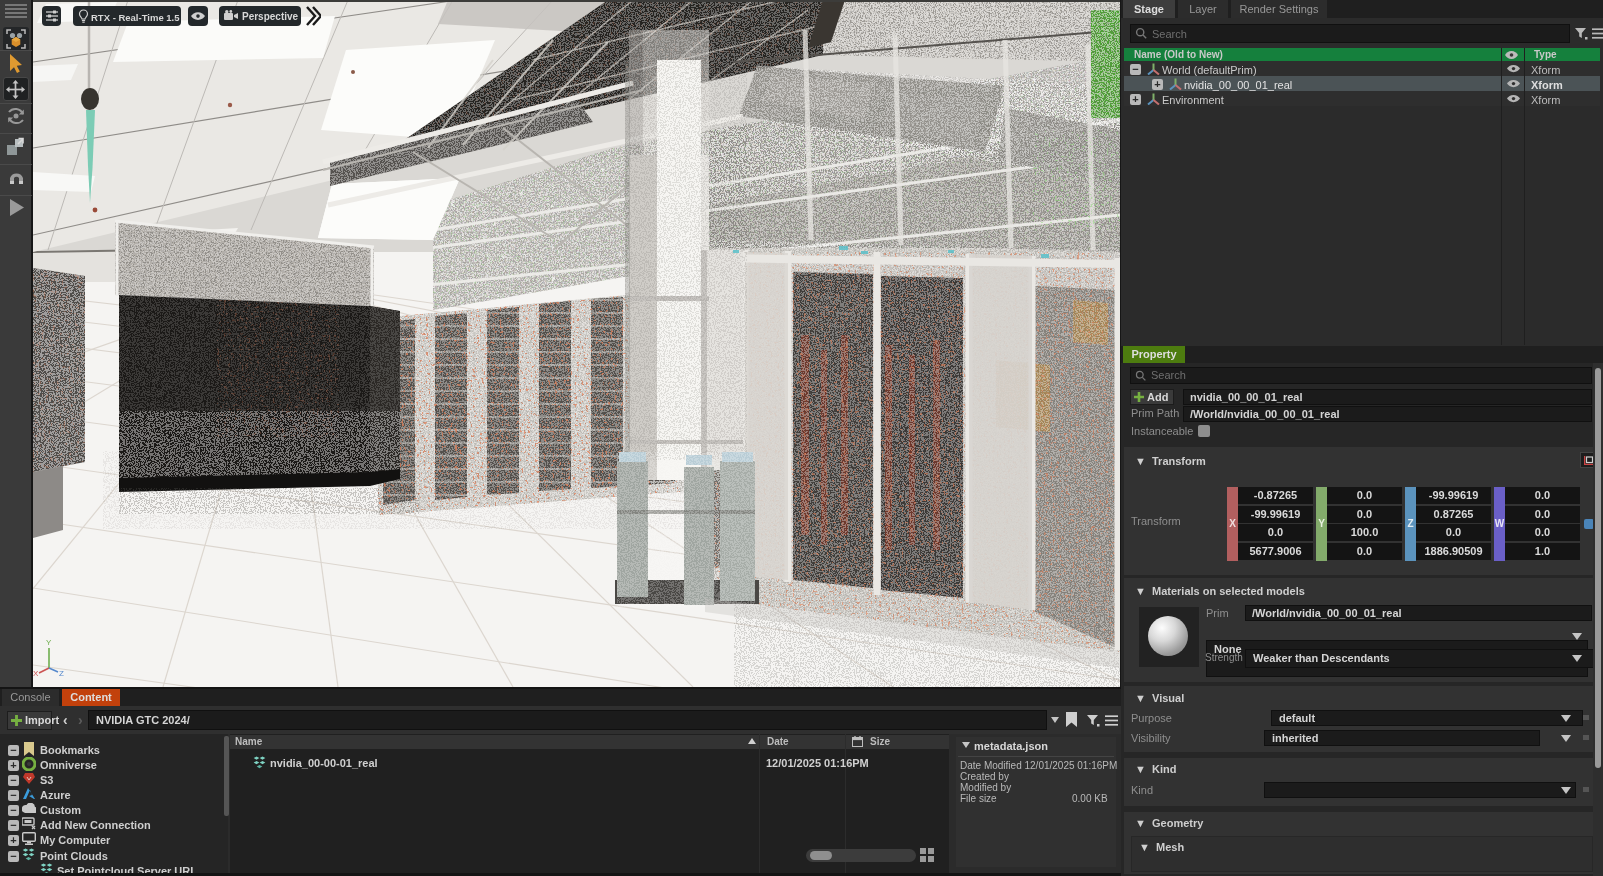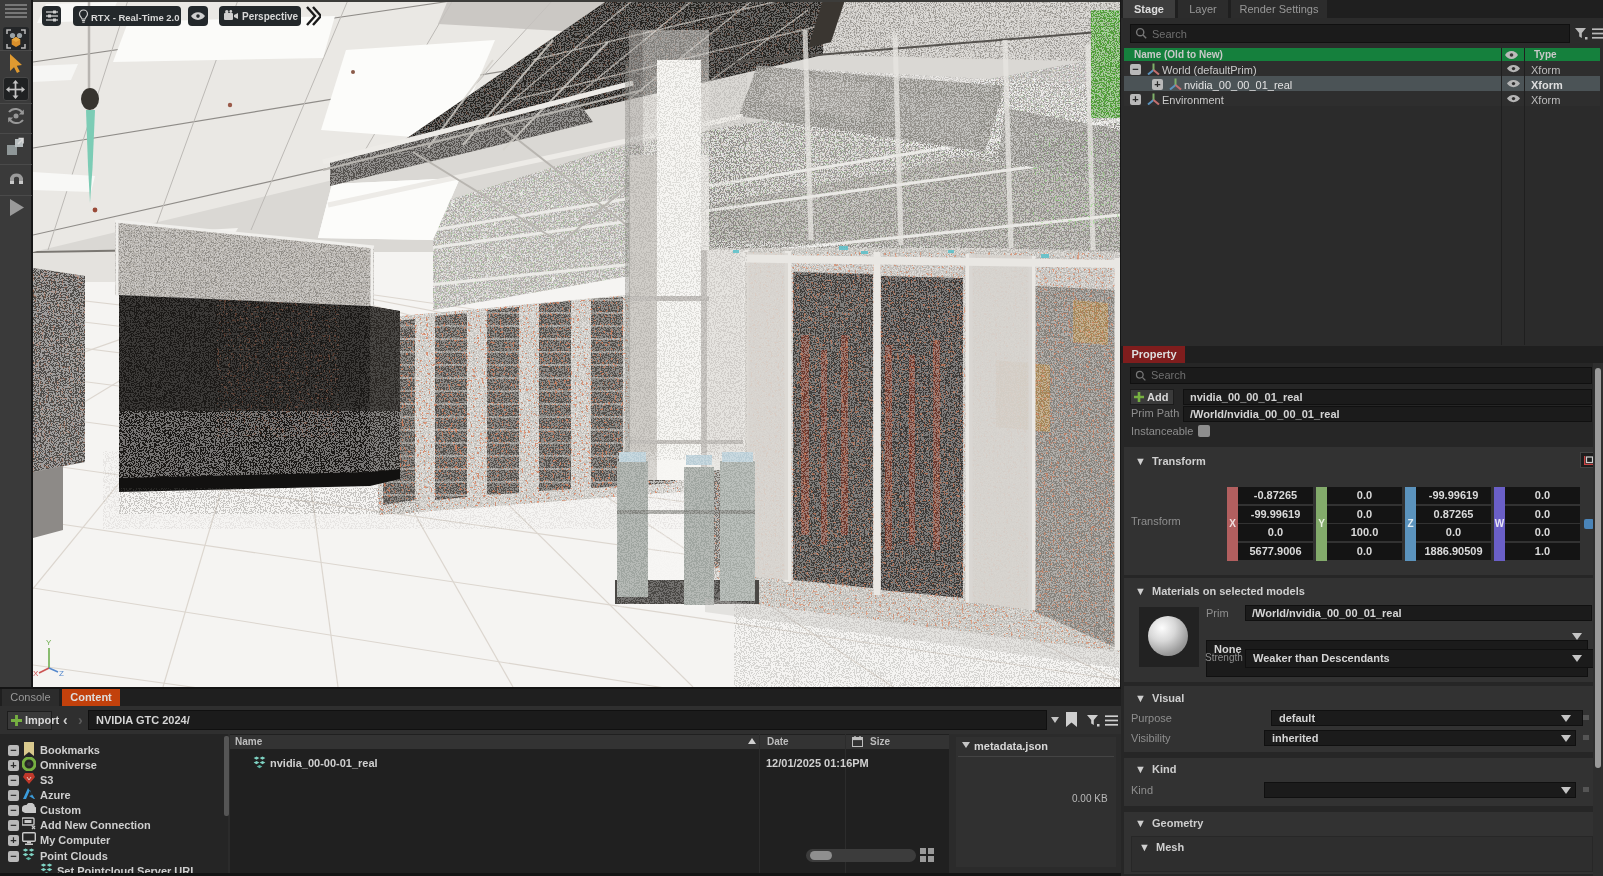--- a/index.html
+++ b/index.html
@@ -436,21 +436,21 @@
           <rect x="2" y="4.5" width="3" height="3"></rect>
           <rect x="7" y="8.5" width="3" height="3"></rect>
         </g>
       </svg>
   <div class="abs vbtn" style="left:40px;top:6px;width:108px;height:20px;"></div>
   <svg class="abs" style="left:45px;top:9px;" width="11" height="15" viewBox="0 0 11 15">
         <path d="M5.5 1a4 4 0 0 1 4 4c0 1.6-0.9 2.5-1.6 3.3-0.5 0.6-0.9 1.2-0.9 1.7H4c0-0.5-0.4-1.1-0.9-1.7C2.4 7.5 1.5 6.6 1.5 5a4 4 0 0 1 4-4z" fill="none" stroke="#cfcfcf" stroke-width="1.2"></path>
         <rect x="3.9" y="10.8" width="3.2" height="1.3" fill="#cfcfcf"></rect>
         <rect x="4.3" y="12.6" width="2.4" height="1.2" fill="#cfcfcf"></rect>
       </svg>
-  <div class="abs" style="left:58px;top:12px;color:#d8d8d8;font-size:9.5px;font-weight:bold;white-space:nowrap;">RTX - Real-Time 2.0</div>
+  <div class="abs" style="left:58px;top:12px;color:#d8d8d8;font-size:9.5px;font-weight:bold;white-space:nowrap;">RTX - Real-Time 1.5</div>
   <div class="abs vbtn" style="left:155px;top:6px;width:20px;height:20px;"></div>
   <svg class="abs" style="left:158px;top:12px;" width="14" height="9" viewBox="0 0 13 8">
         <path d="M6.5 0C3.5 0 1.2 1.8 0 3.6 1.2 5.4 3.5 7.2 6.5 7.2s5.3-1.8 6.5-3.6C11.8 1.8 9.5 0 6.5 0z" fill="#cfcfcf"></path>
         <circle cx="6.5" cy="3.6" r="1.7" fill="#23282b"></circle>
       </svg>
   <div class="abs vbtn" style="left:186px;top:6px;width:82px;height:20px;"></div>
   <svg class="abs" style="left:191px;top:10px;" width="14" height="12" viewBox="0 0 14 12">
         <rect x="0" y="3" width="9" height="7" rx="1" fill="#cfcfcf"></rect>
         <circle cx="2.8" cy="1.8" r="1.7" fill="#cfcfcf"></circle>
         <circle cx="6.8" cy="1.5" r="1.4" fill="#cfcfcf"></circle>
@@ -603,20 +603,21 @@
           <rect x="0" y="8" width="6" height="6"></rect>
           <rect x="8" y="8" width="6" height="6"></rect>
         </g>
       </svg>
 
     <div class="abs" style="left:951px;top:47px;width:170px;height:139px;background:#2b2b2b;"></div>
     <div class="abs" style="left:956px;top:50px;width:160px;height:130px;background:#303030;"></div>
     <div class="abs" style="left:962px;top:55px;width:0;height:0;border-left:4px solid transparent;border-right:4px solid transparent;border-top:6px solid #c5c5c5;"></div>
     <div class="abs" style="left:974px;top:53px;color:#d8d8d8;font-size:11px;font-weight:bold;">metadata.json</div>
     <div class="abs" style="left:958px;top:69px;width:156px;height:1px;background:#444;"></div>
+    <div class="abs" style="left:960px;top:73px;color:#b9b9b9;font-size:10px;line-height:11px;white-space:nowrap;">Date Modified 12/01/2025 01:16PM<br>Created by<br>Modified by<br>File size</div>
     <div class="abs" style="left:1072px;top:106px;color:#b9b9b9;font-size:10px;">0.00 KB</div>
 
     <div class="abs expbox" style="left:8px;top:58px;">−</div>
     <svg class="abs" style="left:23px;top:55px;" width="12" height="14" viewBox="0 0 12 14">
         <path d="M1 0h10v14L6 10 1 14z" fill="#d9c98d"></path>
       </svg>
     <div class="abs treelbl" style="left:40px;top:57px;">Bookmarks</div>
     <div class="abs expbox" style="left:8px;top:73px;">+</div>
     <svg class="abs" style="left:22px;top:70px;" width="14" height="14" viewBox="0 0 14 14">
         <circle cx="7" cy="7" r="6" fill="none" stroke="#76b041" stroke-width="3"></circle>
@@ -732,21 +733,21 @@
         <use href="#axisicon"></use>
       </svg>
     <div class="abs" style="left:41px;top:94px;color:#c9c9c9;font-size:11px;">Environment</div>
     <svg class="abs eye" style="left:386px;top:95px;">
         <use href="#eyeicon"></use>
       </svg>
     <div class="abs" style="left:410px;top:94px;color:#bdbdbd;font-size:11px;">Xform</div>
 
     <div class="abs" style="left:0;top:346px;width:482px;height:530px;background:#262626;"></div>
     <div class="abs" style="left:0;top:346px;width:482px;height:17px;background:#1f1f1f;"></div>
-    <div class="abs" style="left:2px;top:346px;width:62px;height:17px;background:#7f1d1d;color:#dedede;font-weight:bold;font-size:11px;text-align:center;line-height:17px;">Property</div>
+    <div class="abs" style="left:2px;top:346px;width:62px;height:17px;background:#4d7c0f;color:#dedede;font-weight:bold;font-size:11px;text-align:center;line-height:17px;">Property</div>
     <div class="abs field" style="left:9px;top:367px;width:462px;height:17px;"></div>
     <svg class="abs" style="left:14px;top:370px;" width="12" height="12" viewBox="0 0 13 13">
         <circle cx="5.2" cy="5.2" r="3.6" fill="none" stroke="#777" stroke-width="1.4"></circle>
         <line x1="8" y1="8" x2="11.2" y2="11.2" stroke="#777" stroke-width="1.4"></line>
       </svg>
     <div class="abs" style="left:30px;top:369px;color:#6f6f6f;font-size:11px;">Search</div>
 
     <div class="abs" style="left:9px;top:389px;width:44px;height:16px;background:#3a3a3a;border:1px solid #1c1c1c;"></div>
     <svg class="abs" style="left:13px;top:392px;" width="10" height="10" viewBox="0 0 10 10">
         <path d="M3.7 0h2.6v3.7H10v2.6H6.3V10H3.7V6.3H0V3.7h3.7z" fill="#76b041"></path>
@@ -812,21 +813,21 @@
     <div class="abs field" style="left:124px;top:649px;width:403px;height:19px;font-size:11px;font-weight:bold;line-height:17px;padding-left:7px;color:#d5d5d5;">Weaker than Descendants</div>
     <div class="abs ddarrow" style="left:451px;top:655px;"></div>
 
     <div class="abs" style="left:3px;top:686px;width:476px;height:66px;background:#323232;"></div>
     <div class="abs sechead" style="left:14px;top:692px;">▼&nbsp;&nbsp;<b>Visual</b></div>
     <div class="abs" style="left:10px;top:712px;color:#8e8e8e;font-size:11px;">Purpose</div>
     <div class="abs field" style="left:143px;top:710px;width:312px;height:16px;font-size:11px;font-weight:bold;line-height:14px;padding-left:7px;color:#d5d5d5;margin-left:7px;">default</div>
     <div class="abs ddarrow" style="left:440px;top:715px;"></div>
     <div class="abs" style="left:462px;top:715px;width:6px;height:5px;background:#555;"></div>
     <div class="abs" style="left:10px;top:732px;color:#8e8e8e;font-size:11px;">Visibility</div>
-    <div class="abs field" style="left:143px;top:730px;width:312px;height:16px;font-size:11px;font-weight:bold;line-height:14px;padding-left:7px;color:#d5d5d5;">inherited</div>
+    <div class="abs field" style="left:143px;top:730px;width:276px;height:16px;font-size:11px;font-weight:bold;line-height:14px;padding-left:7px;color:#d5d5d5;">inherited</div>
     <div class="abs ddarrow" style="left:440px;top:735px;"></div>
     <div class="abs" style="left:462px;top:735px;width:6px;height:5px;background:#555;"></div>
 
     <div class="abs" style="left:3px;top:758px;width:476px;height:48px;background:#323232;"></div>
     <div class="abs sechead" style="left:14px;top:763px;">▼&nbsp;&nbsp;<b>Kind</b></div>
     <div class="abs" style="left:10px;top:784px;color:#8e8e8e;font-size:11px;">Kind</div>
     <div class="abs field" style="left:143px;top:782px;width:312px;height:16px;"></div>
     <div class="abs ddarrow" style="left:440px;top:787px;"></div>
     <div class="abs" style="left:462px;top:787px;width:6px;height:5px;background:#555;"></div>
 

